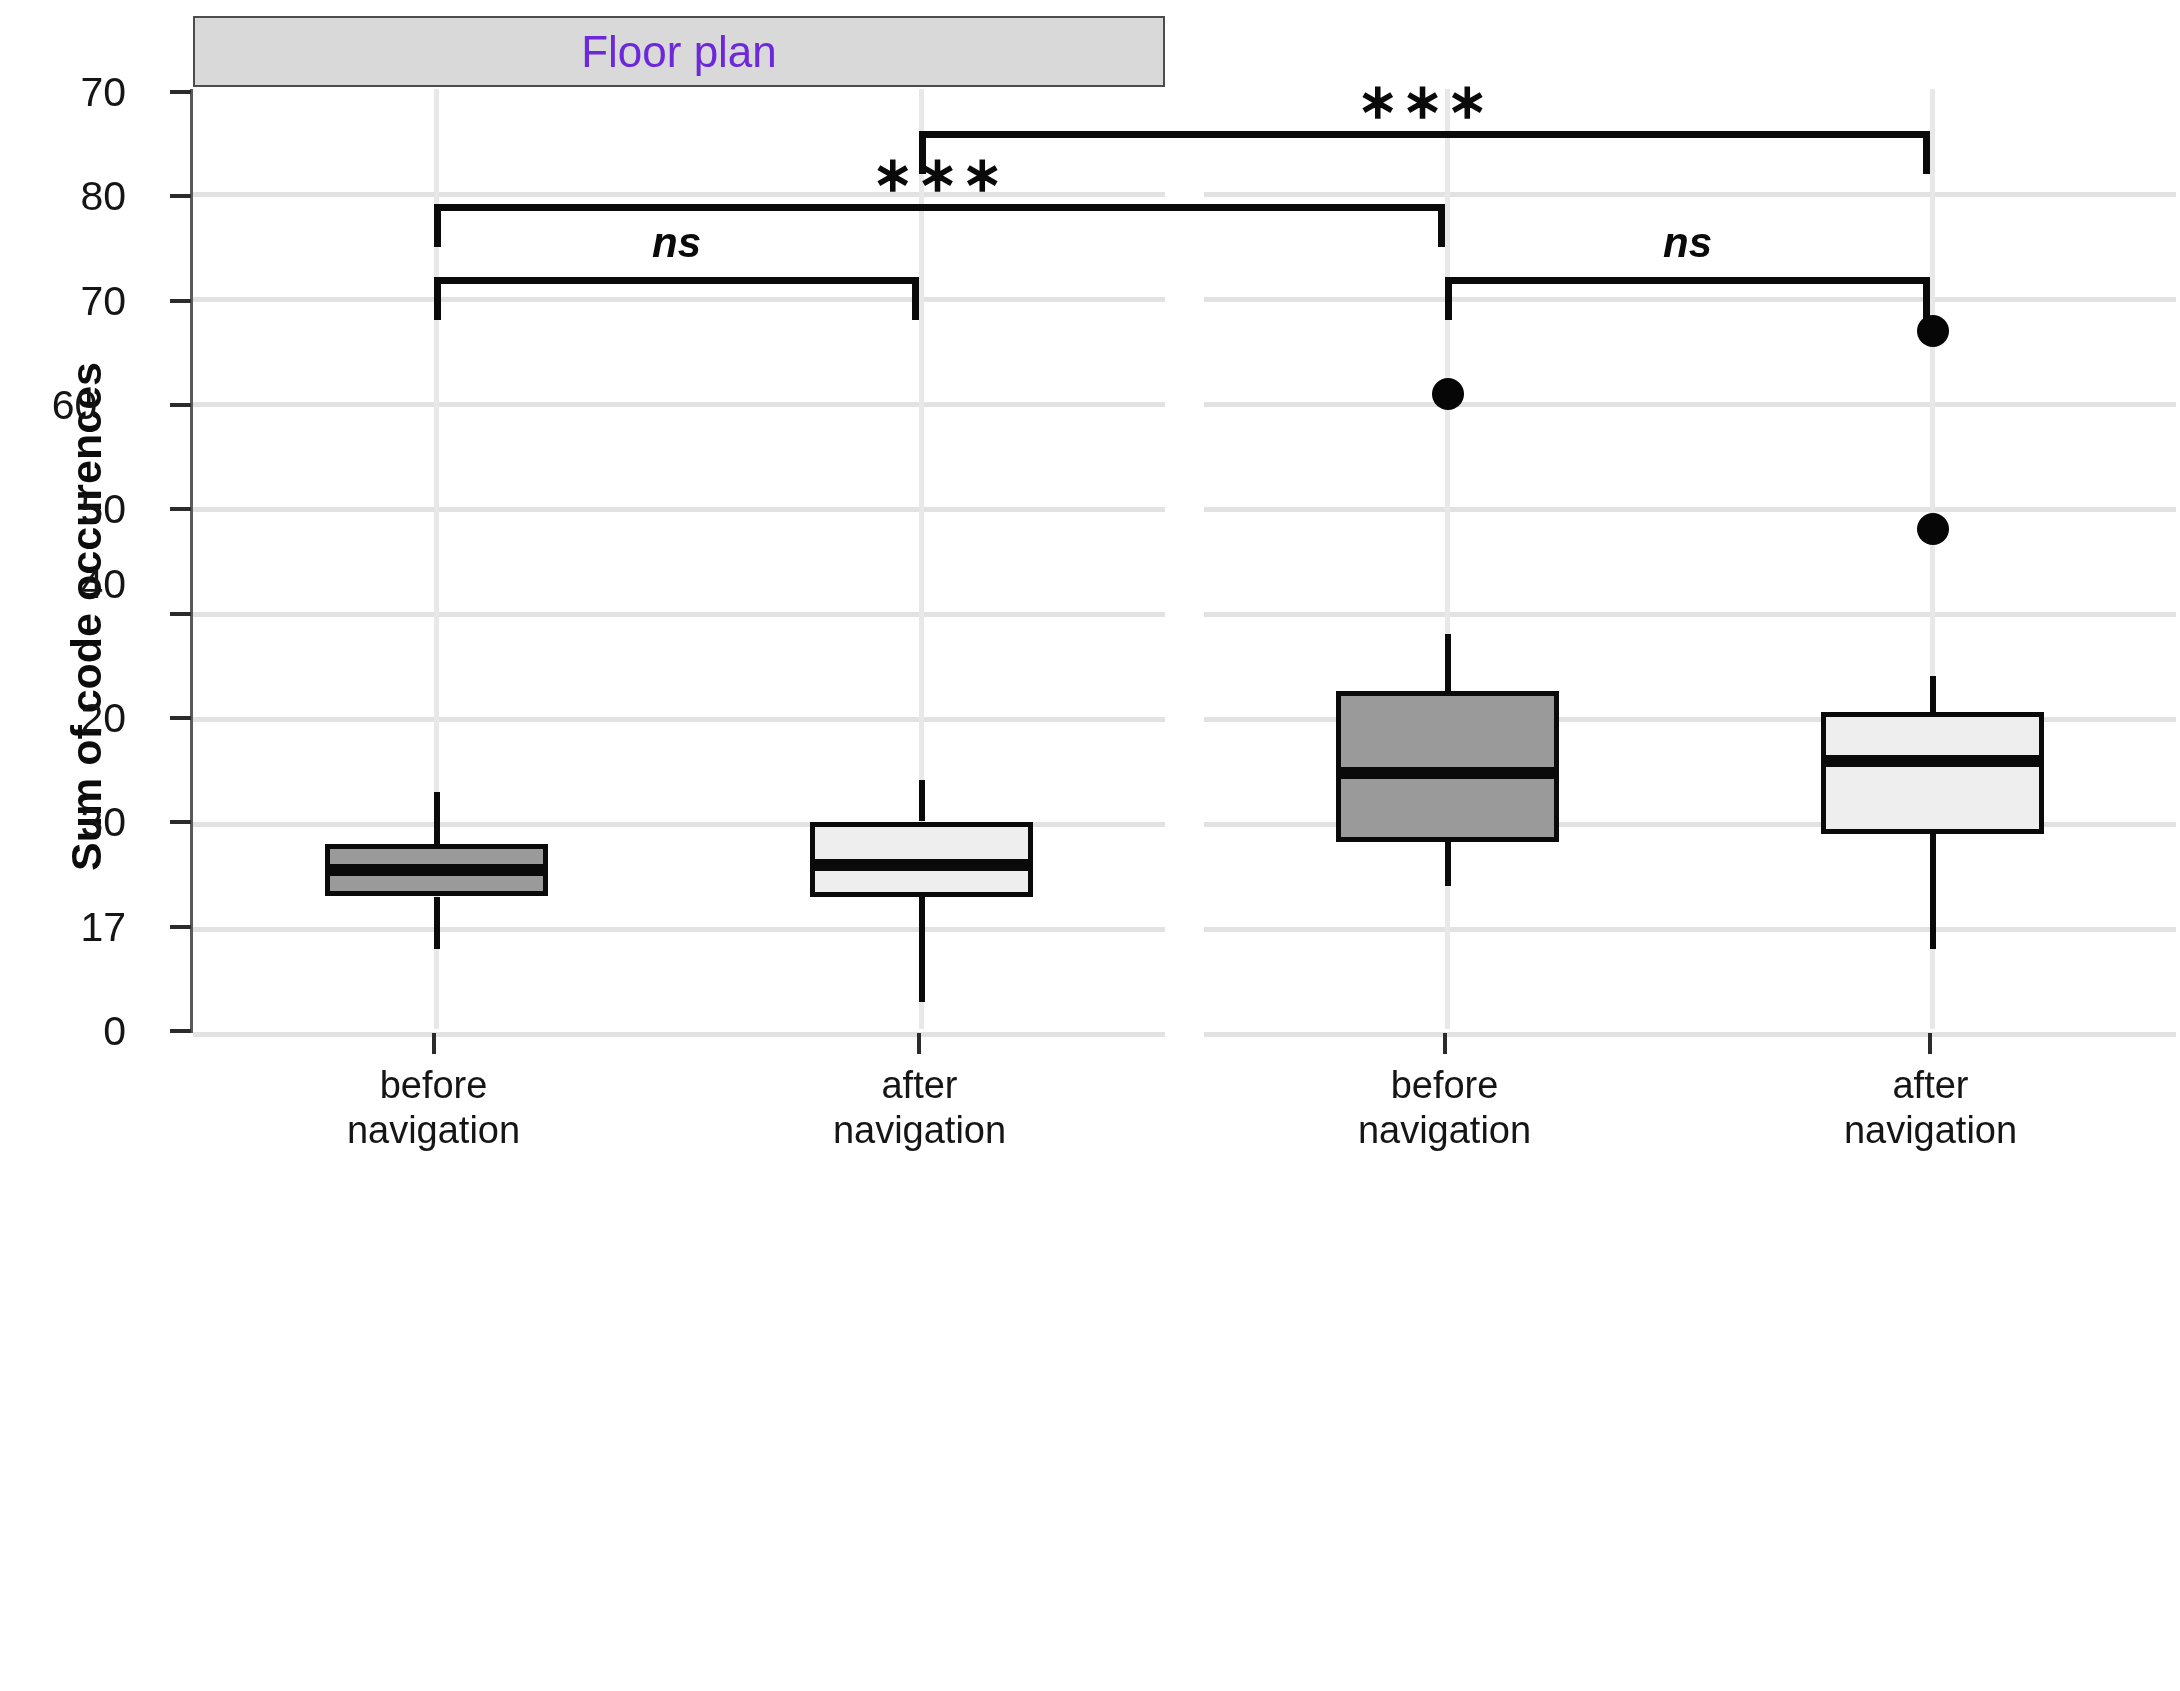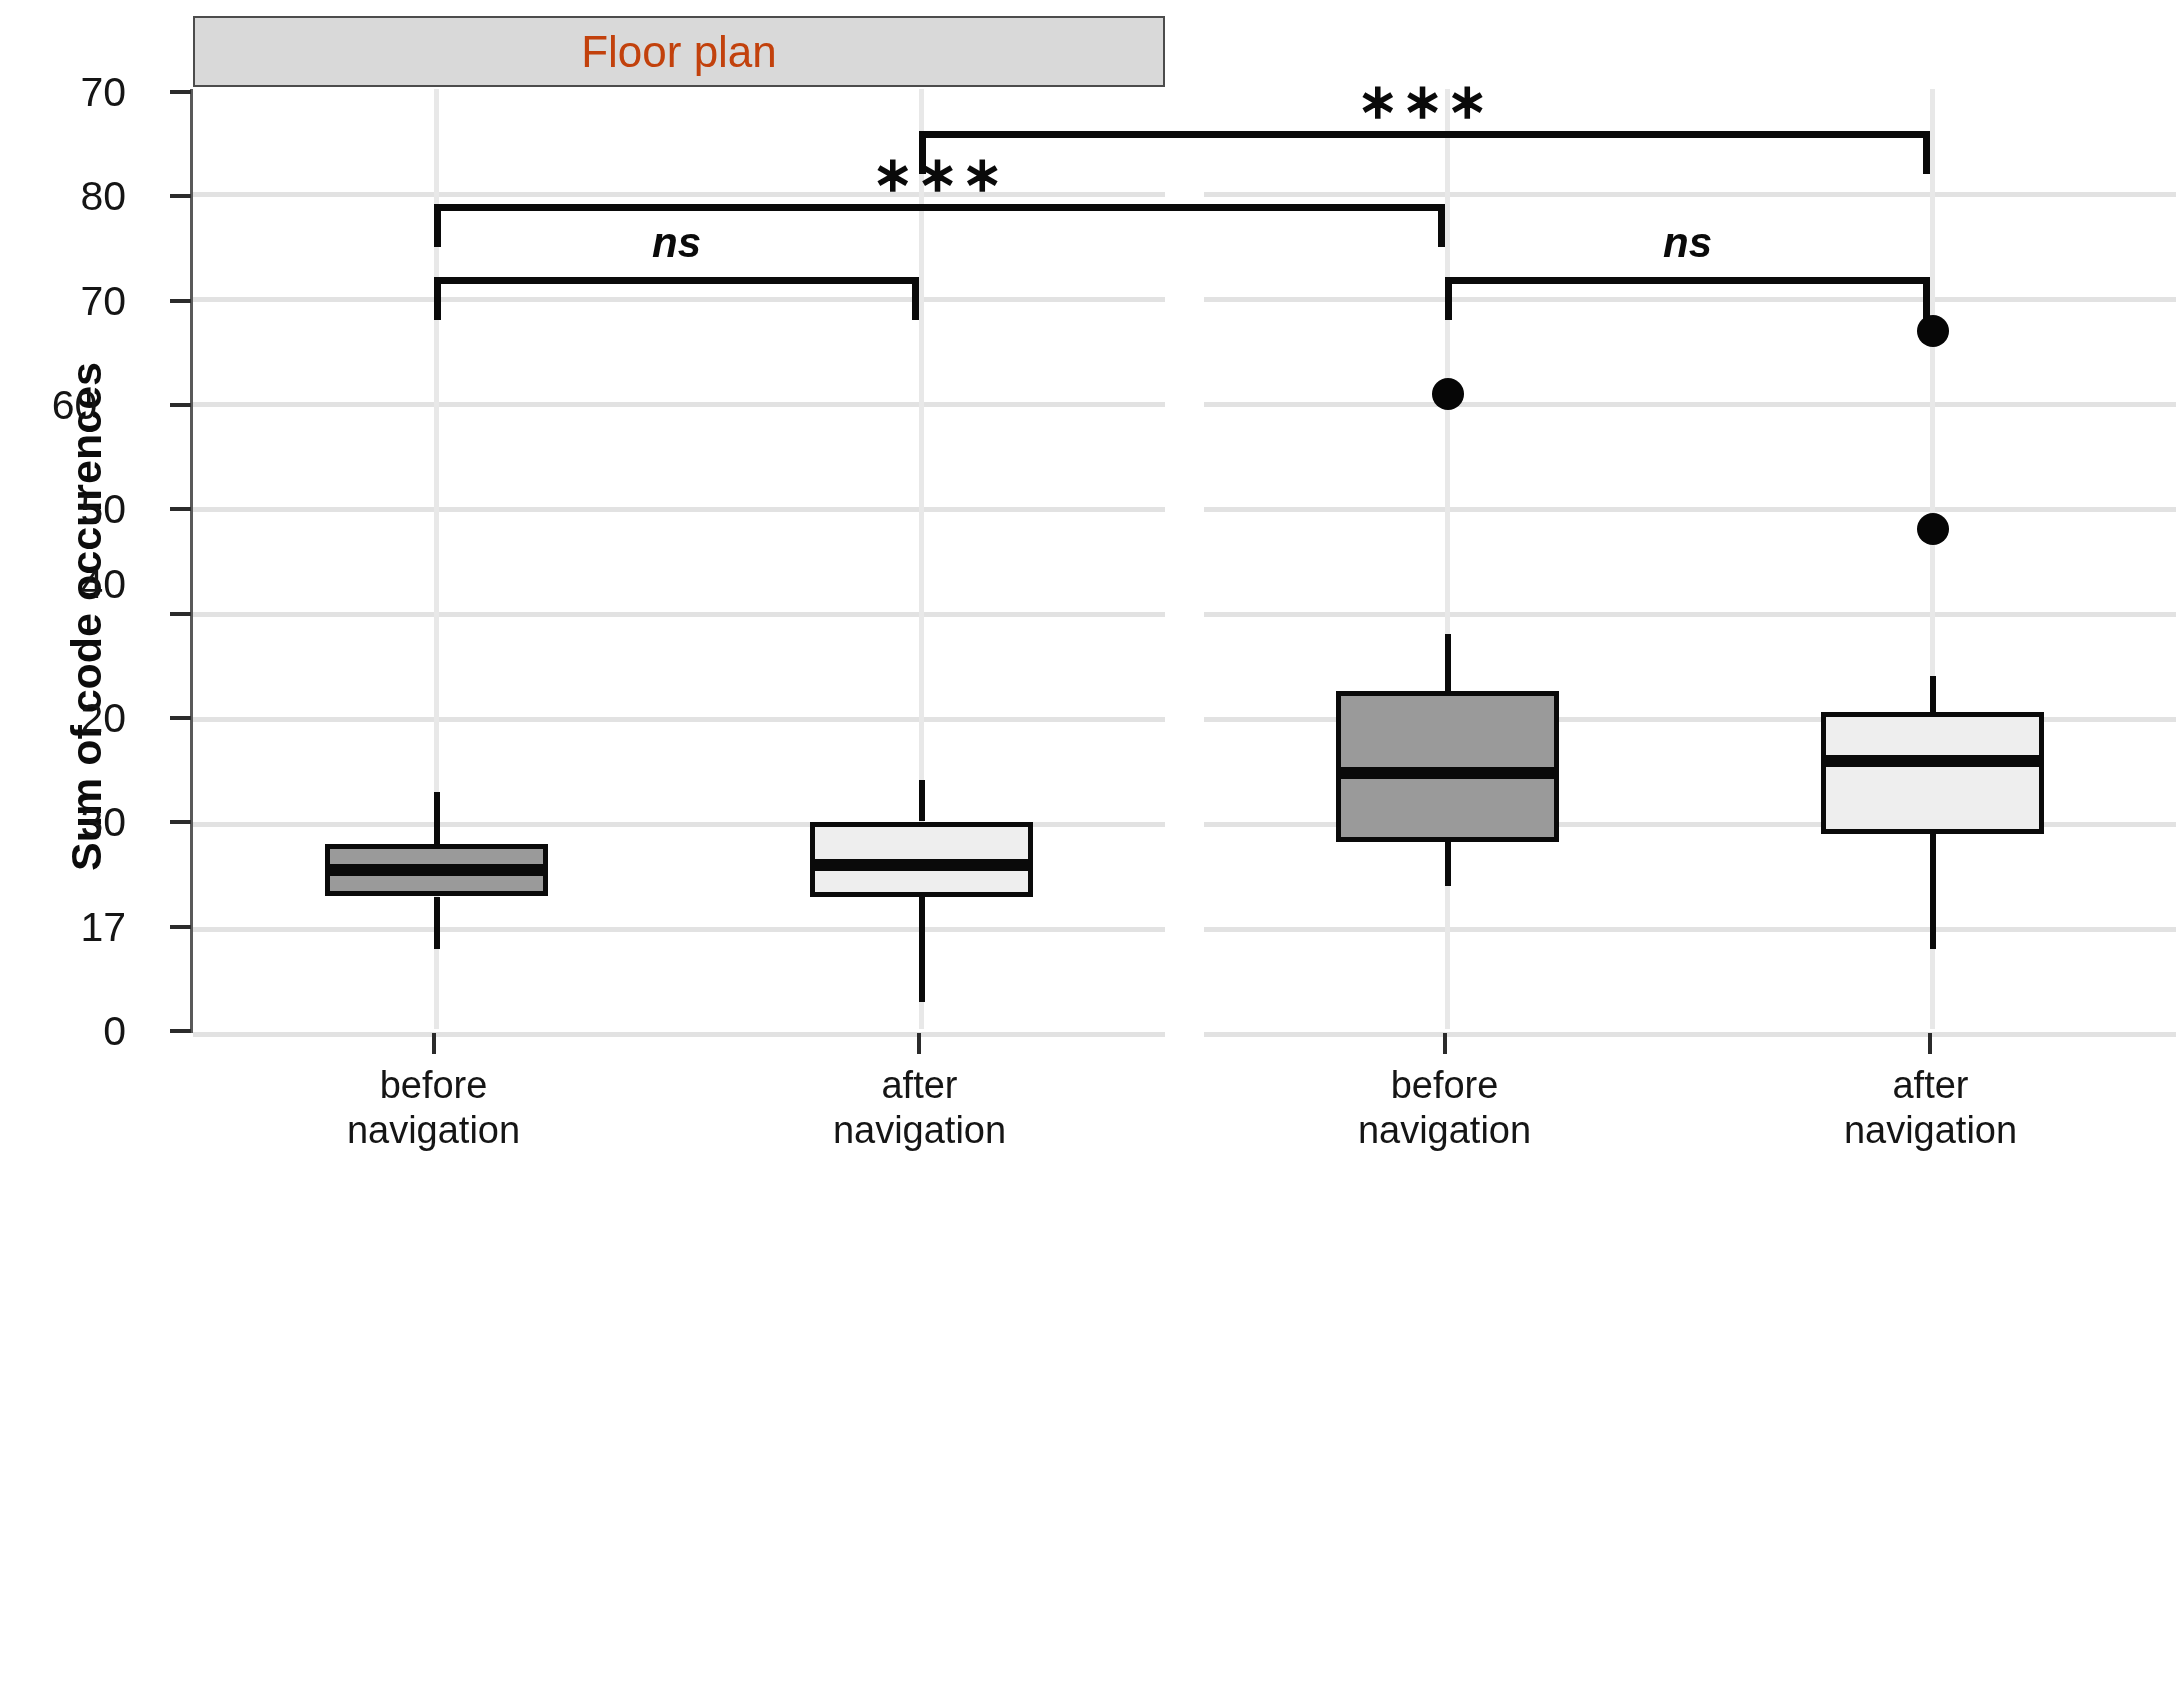--- a/index.html
+++ b/index.html
@@ -22,21 +22,21 @@
   .axis-v{position:absolute;background:#595959;width:2.8px;}
   .axis-tick{position:absolute;background:#2b2b2b;height:3.7px;width:20.6px;}
   .axis-tick-x{position:absolute;background:#2b2b2b;width:3.7px;height:20.6px;}
 
   
   .panel{position:absolute;top:89px;height:940px;background:#fff;}
   .panel-strip{
     position:absolute;left:0;right:0;top:-73px;height:71px;
     background:#d9d9d9;border:2.8px solid #4c4c4c;box-sizing:border-box;
     display:flex;align-items:center;justify-content:center;
-    font-size:44px;color:#c2410c;
+    font-size:44px;color:#6d28d9;
   }
   .plot{position:absolute;left:0;top:0;right:0;bottom:0;overflow:visible;}
 
   .gridline{position:absolute;left:0;right:0;height:4.7px;background:#e2e2e2;}
   .vgrid{position:absolute;top:0;bottom:0;width:4.7px;background:#e8e8e8;}
 
   
   .whisker{position:absolute;width:5.6px;background:#0a0a0a;}
   .boxrect{position:absolute;border:5.6px solid #0a0a0a;box-sizing:border-box;}
   .median{position:absolute;background:#0a0a0a;height:12px;}

